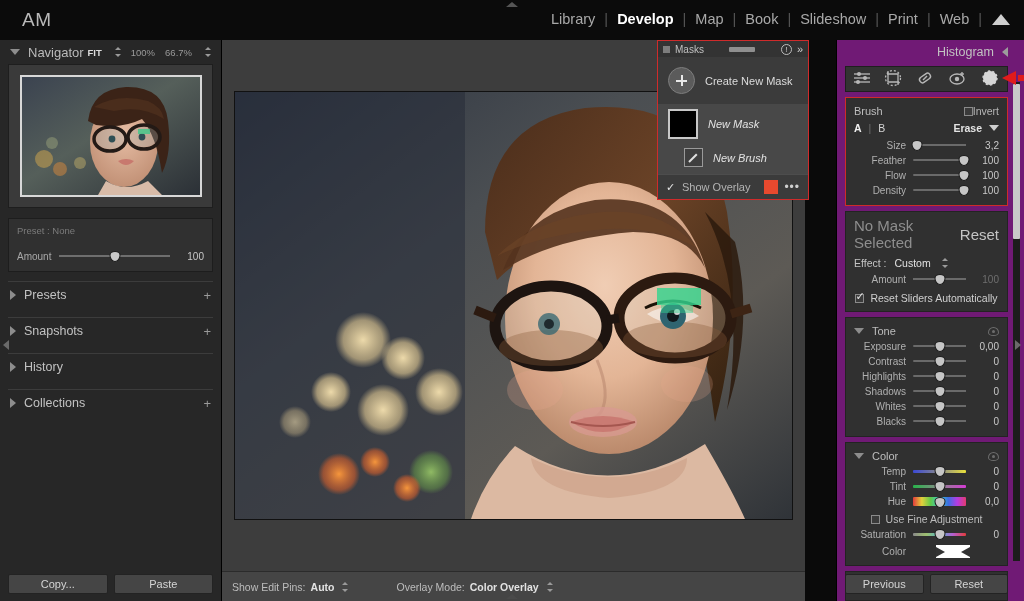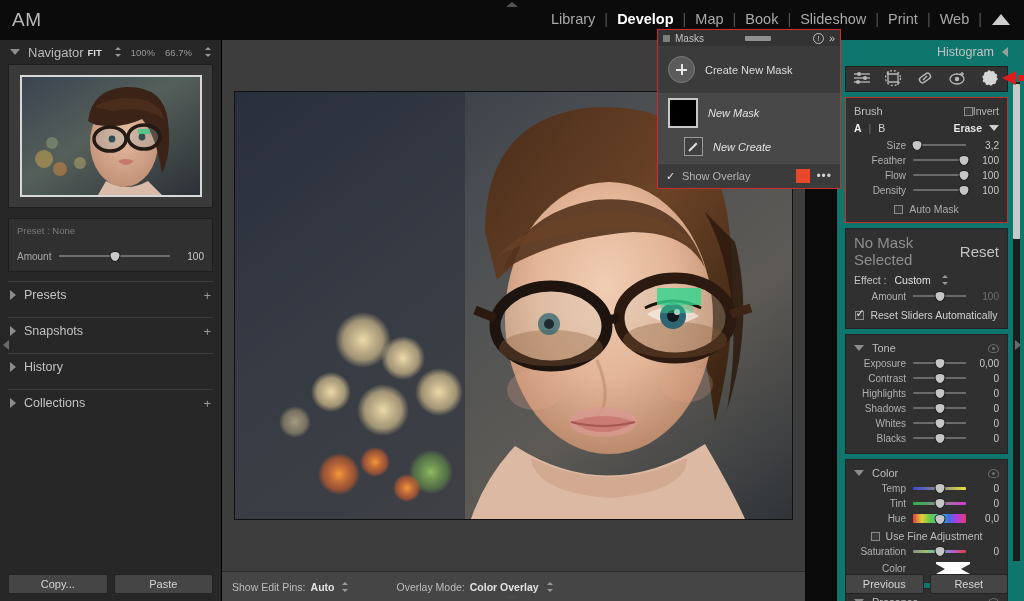--- a/index.html
+++ b/index.html
@@ -19,21 +19,21 @@
     position: absolute; top: 0; left: 0; right: 0; height: 40px;
     background: #0b0b0b;
     display: flex; align-items: center;
   }
   .topbar-arrow {
     position: absolute; left: 50%; top: 2px; transform: translateX(-50%);
     width: 0; height: 0; border-left: 6px solid transparent;
     border-right: 6px solid transparent; border-bottom: 5px solid #555;
   }
   .brand {
-    margin-left: 12px; font-size: 19px; color: #b9b9b9;
+    margin-left: 22px; font-size: 19px; color: #b9b9b9;
     letter-spacing: .5px;
   }
   .modules {
     position: absolute; right: 14px; top: 11px;
     display: flex; align-items: center; gap: 0;
     font-size: 14.5px; color: #a9a9a9;
   }
   .modules .m { padding: 0 9px; cursor: pointer; white-space: nowrap; }
   .modules .m.active { color: #fff; font-weight: bold; }
   .modules .sep { color: #555; }
@@ -148,21 +148,21 @@
   .tb-group { display: flex; align-items: center; gap: 5px; }
   .tb-gap { width: 36px; }
   .bottom-arrow {
     position: absolute; left: 50%; bottom: 2px; transform: translateX(-50%);
     width: 0; height: 0; border-left: 6px solid transparent;
     border-right: 6px solid transparent; border-bottom: 5px solid #4a4a4a;
   }
 
   
   .masks-panel {
-    position: absolute; left: 657px; top: 29px; width: 184px;
+    position: absolute; left: 657px; top: 40px; width: 152px;
     background: #3b3b3b; border: 1px solid #cf2b2b; z-index: 40;
   }
   .masks-head {
     height: 16px; background: #333; display: flex; align-items: center;
     padding: 0 5px; font-size: 10px; color: #c0c0c0; gap: 5px;
   }
   .grip-sq { width: 7px; height: 7px; background: #7d7d7d; }
   .drag-bar { width: 26px; height: 5px; background: #8f8f8f; border-radius: 1px; margin: 0 auto; }
   .circ-i {
     width: 11px; height: 11px; border: 1px solid #bdbdbd; border-radius: 50%;
@@ -201,21 +201,21 @@
     display: flex; align-items: center; gap: 6px; padding: 5px 8px;
     background: #3b3b3b; border-top: 1px solid #4d4d4d;
   }
   .check { width: 10px; height: 10px; font-size: 11px; line-height: 10px; color: #e6e6e6; }
   .overlay-swatch { width: 14px; height: 14px; background: #e8492e; margin-left: auto; }
   .dots { color: #cfcfcf; letter-spacing: 1px; font-size: 12px; line-height: 8px; }
 
   
   .right-panel {
     position: absolute; right: 0; top: 40px; width: 188px; bottom: 0;
-    background: #0f766e; border-left: 1px solid #000;
+    background: #701a75; border-left: 1px solid #000;
   }
   .rp-inner { position: absolute; left: 8px; right: 16px; top: 0; bottom: 34px; }
   .hist-head {
     display: flex; align-items: center; justify-content: flex-end;
     height: 24px; font-size: 12.5px; color: #c2c2c2; gap: 8px;
   }
   .tri-left {
     width: 0; height: 0; border-top: 5px solid transparent;
     border-bottom: 5px solid transparent; border-right: 6px solid #9c9c9c;
   }
@@ -567,21 +567,21 @@
       <div class="create-row">
         <span class="plus-circle"></span>
         <span class="create-label">Create New Mask</span>
       </div>
       <div class="mask-item">
         <span class="mask-swatch"></span>
         <span class="mask-name">New Mask</span>
       </div>
       <div class="brush-item">
         <span class="brush-chip"></span>
-        <span class="mask-name">New Create</span>
+        <span class="mask-name">New Brush</span>
       </div>
       <div class="overlay-row">
         <span class="check">✓</span>
         <span>Show Overlay</span>
         <span class="overlay-swatch"></span>
         <span class="dots">•••</span>
       </div>
     </div>
   </div>
 
@@ -689,24 +689,20 @@
           <span class="val">100</span>
         </div>
         <div class="srow">
           <span class="lbl">Density</span>
           <span class="strack">
             <span class="sbar"></span>
             <span class="sknob" style="left:97%"></span>
           </span>
           <span class="val">100</span>
         </div>
-        <div class="automask-row">
-          <span class="cb"></span>
-          <span>Auto Mask</span>
-        </div>
       </div>
 
       <div class="sect">
         <div class="nomask-row">
           <span>No Mask Selected</span>
           <span class="reset">Reset</span>
         </div>
         <div class="effect-row">
           <span>Effect :</span>
           <span class="cust">Custom</span>

